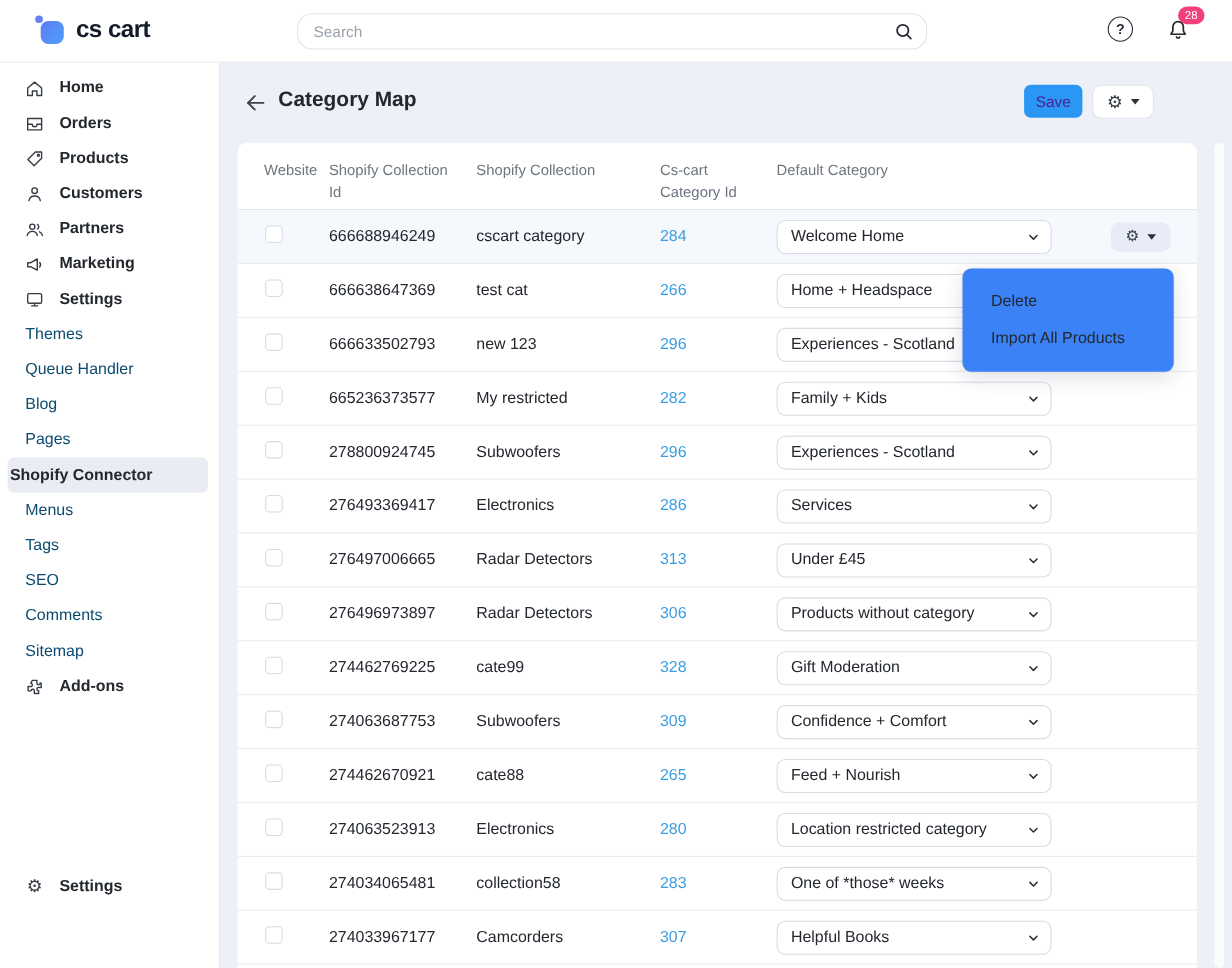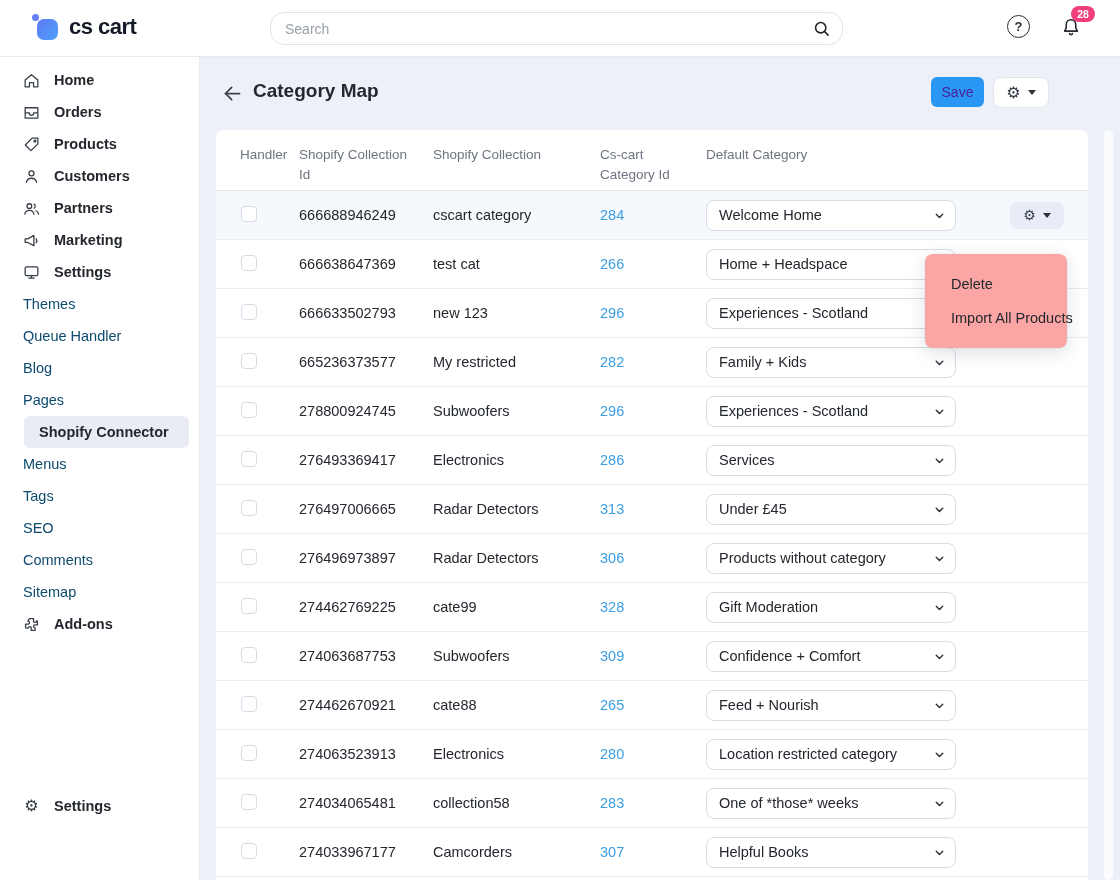--- a/index.html
+++ b/index.html
@@ -34,40 +34,40 @@
 
   .topbar-right { position:absolute; right:38px; top:15px; display:flex; align-items:center; gap:30px; }
   .help-btn {
     width:23px; height:23px; border-radius:50%; border:1.8px solid #262c34;
     display:flex; align-items:center; justify-content:center;
     font-size:13px; font-weight:700; color:#262c34; cursor:pointer; background:#fff;
   }
   .bell-btn { position:relative; cursor:pointer; }
   .badge {
     position:absolute; top:-10px; right:-13px; min-width:24px; height:16px;
-    background:#f13f7e; border-radius:9px; color:#fff; font-size:10.5px; font-weight:700;
+    background:#f13f7e; border-radius:9px; color:#fff; font-size:10.5px; font-weight:400;
     display:flex; align-items:center; justify-content:center; padding:0 5px;
   }
 
   
   .sidebar {
     position:absolute; left:0; top:57px; width:200px; height:823px;
     background:#fff; border-right:1px solid #e8eaf0; z-index:20; padding-top:7px;
   }
   .side-item {
     height:32px; display:flex; align-items:center; gap:13px;
     padding-left:22px; font-weight:700; font-size:14.5px; color:#23272e; cursor:pointer;
   }
   .side-item .ic { width:19px; display:flex; justify-content:center; }
   .side-sub {
     height:32px; display:flex; align-items:center;
     padding-left:23px; font-size:14.5px; color:#0c4a6e; cursor:pointer;
   }
   .side-sub.active {
-    margin:0 10px 0 24px; padding-left:15px; border-radius:6px;
+    margin:0 10px 0 7px; padding-left:2px; border-radius:6px;
     background:#e9ecf3; color:#23272e; font-weight:700;
   }
   .side-settings { position:absolute; left:0; top:733px; width:100%; }
   .gear-glyph { font-family:"DejaVu Sans",sans-serif; font-size:16px; color:#363d46; line-height:1; }
 
   
   .main { position:absolute; left:200px; top:57px; width:920px; height:823px; }
   .page-head { position:absolute; left:0; top:20px; width:100%; height:32px; }
   .back-arrow { position:absolute; left:22px; top:6px; cursor:pointer; }
   .page-title { position:absolute; left:53px; top:3px; font-size:19px; font-weight:700; color:#23272e; }
@@ -113,22 +113,22 @@
     padding:0 30px 0 12px; font-size:14.5px; color:#23272e; font-family:inherit; cursor:pointer;
   }
   .select-chev { position:absolute; right:10px; top:9px; pointer-events:none; }
   .row-actions { justify-self:end; }
   .row-gear-btn {
     width:54px; height:27px; background:#e7ecf6; border:none; border-radius:8px;
     display:flex; align-items:center; justify-content:center; gap:7px; cursor:pointer;
   }
 
   .drop-menu {
-    position:absolute; top:124px; right:21px; width:142px;
-    background:#fca5a5; border-radius:8px; padding:13px 0;
+    position:absolute; top:114px; right:21px; width:192px;
+    background:#3b82f6; border-radius:8px; padding:13px 0;
     box-shadow:0 5px 18px rgba(30,40,70,.14), 0 0 0 1px rgba(30,40,70,.03);
     z-index:15;
   }
   .drop-item { padding:9px 26px; font-size:14.5px; color:#23272e; cursor:pointer; white-space:nowrap; }
 
   .scrollbar { position:absolute; right:7px; top:130px; width:9px; height:750px; background:#fbfcfe; border-radius:5px; z-index:40; }
 </style>
 </head>
 <body>
 
@@ -268,21 +268,21 @@
     <h1 class="page-title">Category Map</h1>
     <button class="save-btn">Save</button>
     <button class="head-gear-btn">
       <span class="gear-glyph">⚙</span>
       <span class="caret"></span>
     </button>
   </div>
 
   <div class="card">
     <div class="thead">
-      <div>Handler</div>
+      <div>Website</div>
       <div>Shopify Collection Id</div>
       <div>Shopify Collection</div>
       <div>Cs-cart Category Id</div>
       <div>Default Category</div>
       <div></div>
     </div>
 
     <div id="tbody">
         <div class="trow active">
     <div><input type="checkbox" class="row-check" style=""></div>

